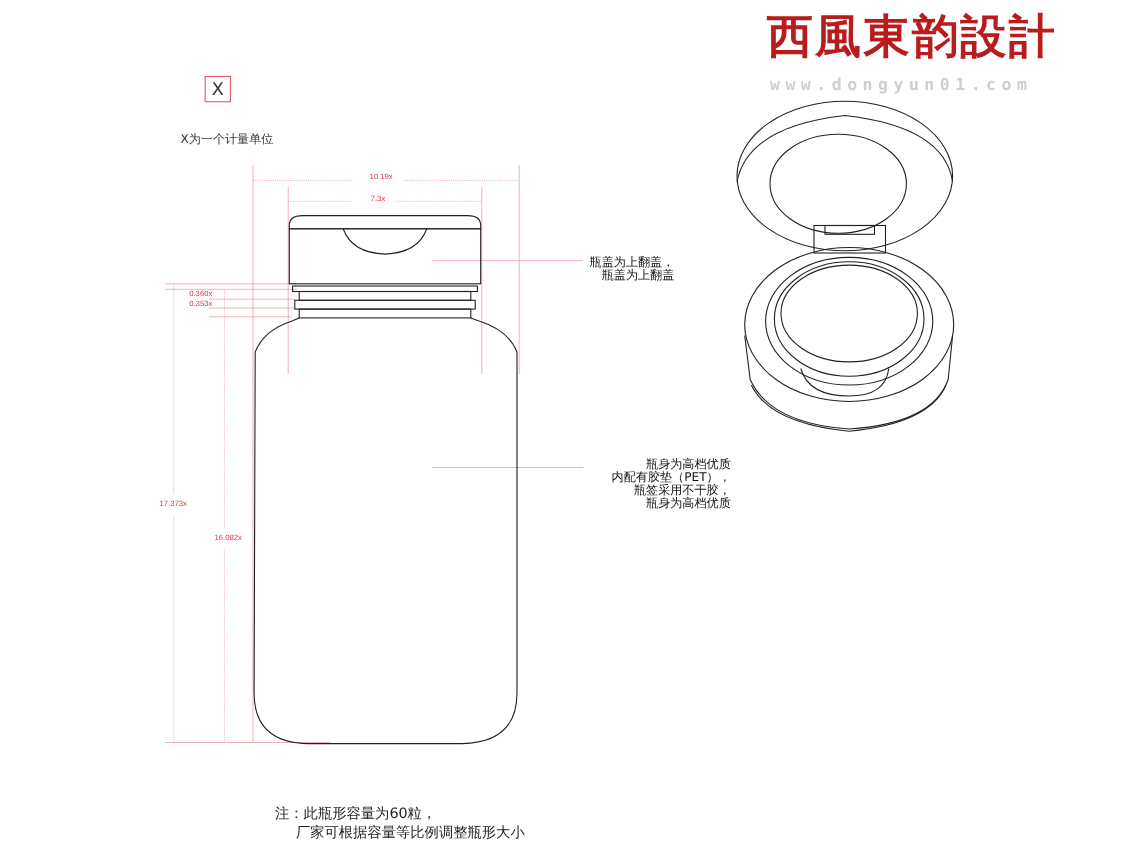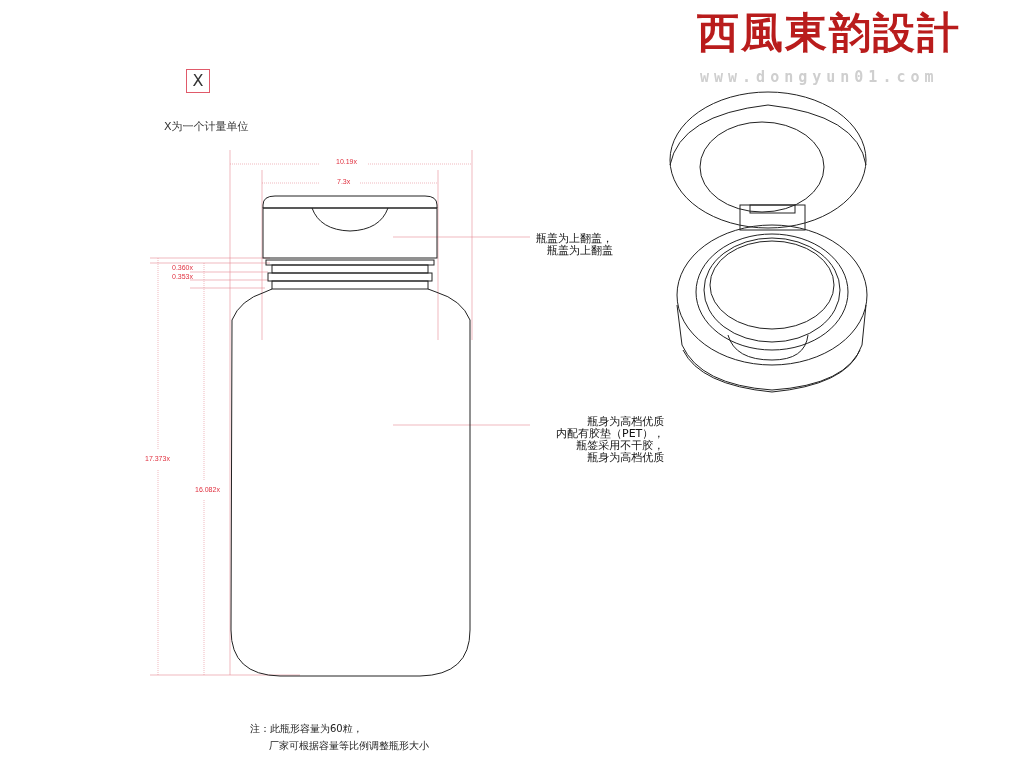--- a/index.html
+++ b/index.html
@@ -4,21 +4,21 @@
 <style>
   html,body{margin:0;padding:0;background:#fff;}
   body{width:1024px;height:768px;position:relative;overflow:hidden;font-family:"DejaVu Sans",sans-serif;}
   .abs{position:absolute;}
   .watermark{left:697px;top:10px;color:#b91c1c;font-size:42px;font-weight:bold;letter-spacing:2px;line-height:46px;}
   .wm-url{left:700px;top:56px;color:#cfcfcf;font-size:15px;font-weight:bold;letter-spacing:5px;font-family:"DejaVu Sans Mono",monospace;margin-top:12px;}
   .unit-box{left:186px;top:69px;width:24px;height:24px;border:1px solid #e05a6a;box-sizing:border-box;font-size:16px;line-height:22px;text-align:center;color:#333;}
   .unit-label{left:164px;top:100px;font-size:11px;color:#333;margin-top:19px;}
   .dim{color:#e0303f;font-size:7px;font-family:"Liberation Sans",sans-serif;}
   .note{font-size:11px;color:#111;line-height:12px;font-family:"DejaVu Sans",sans-serif;text-align:right;}
-  .footer{font-size:10px;color:#222;line-height:18px;}
+  .footer{font-size:13px;color:#222;line-height:18px;margin-top:12px;}
   svg{position:absolute;left:0;top:0;}
 </style>
 </head>
 <body>
 
 <div class="abs watermark">西風東韵設計</div>
 <div class="abs wm-url">www.dongyun01.com</div>
 
 <div class="abs unit-box">X</div>
 <div class="abs unit-label">X为一个计量单位</div>

